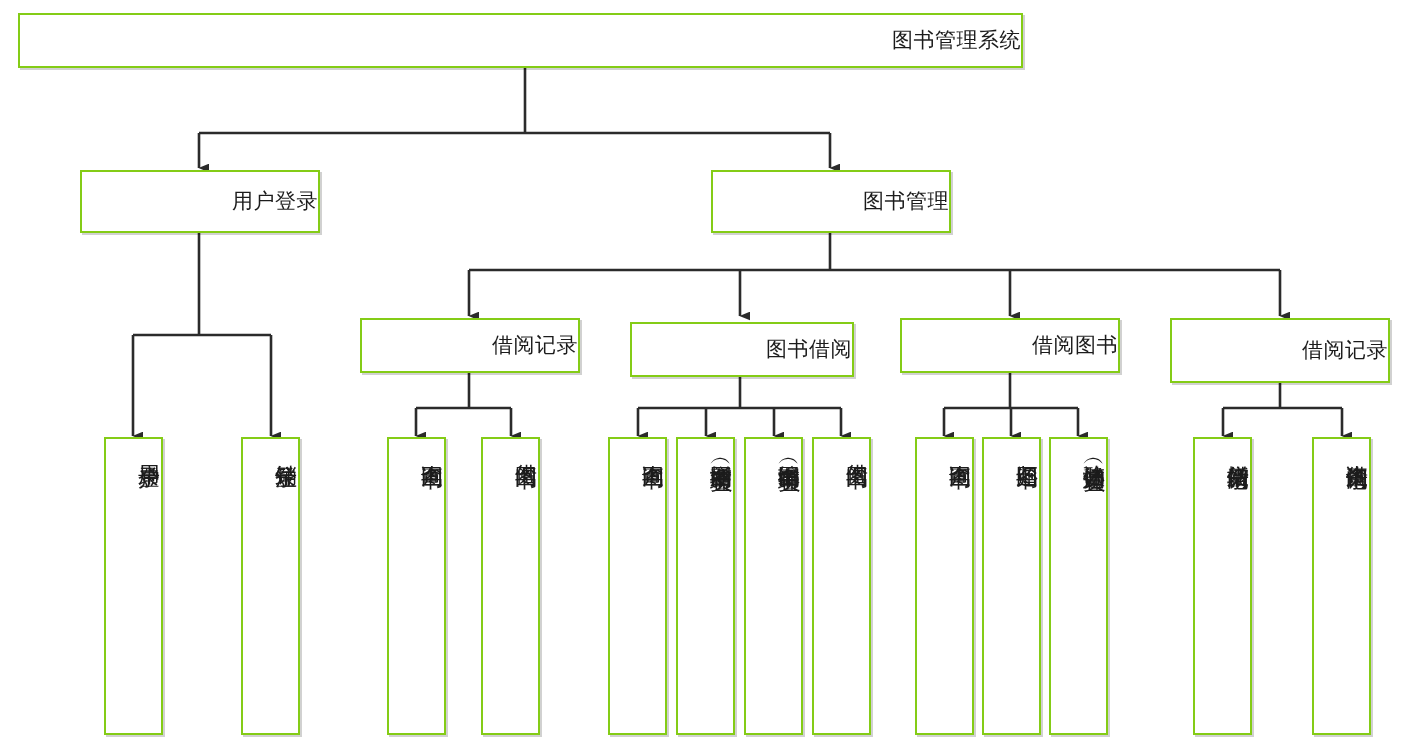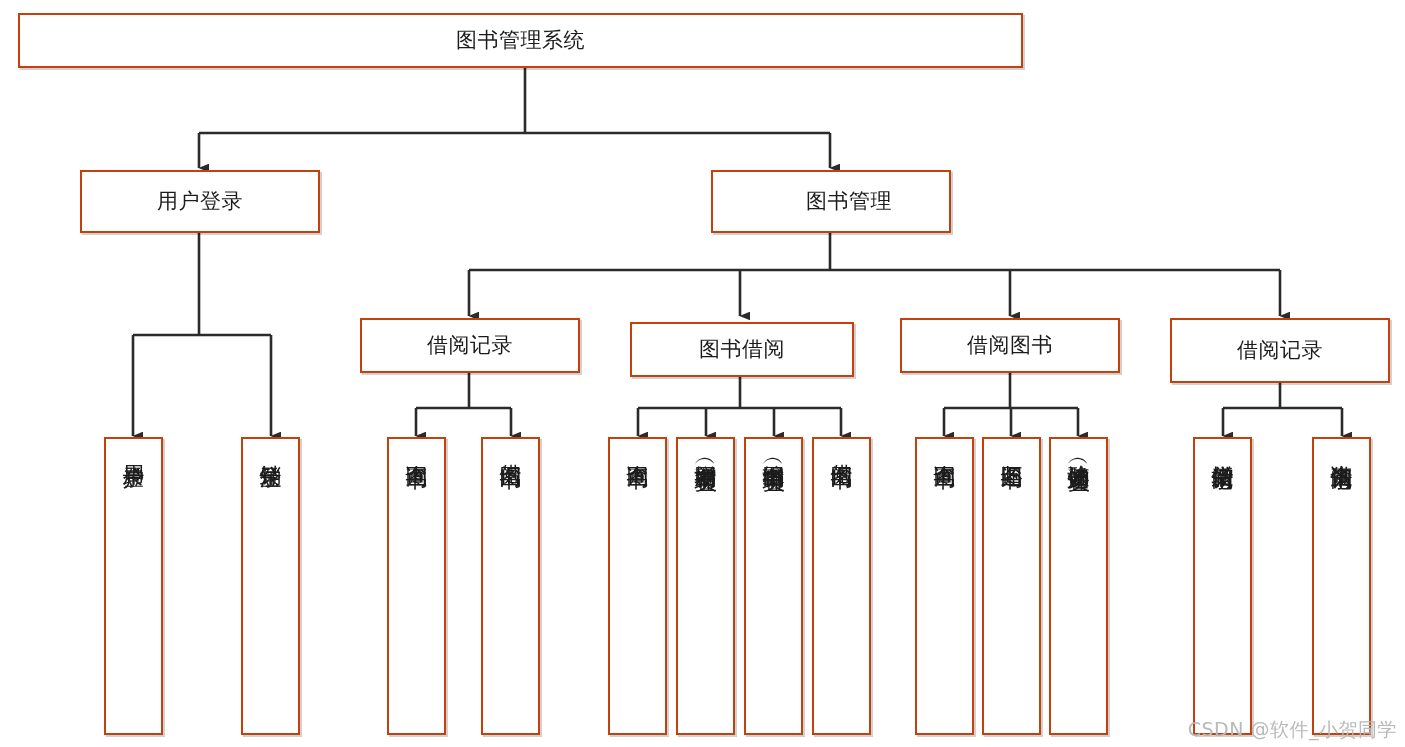--- a/index.html
+++ b/index.html
@@ -24,24 +24,24 @@
     left: 0;
     top: 0;
     width: 1405px;
     height: 747px;
   }
   
   .node-box {
     position: absolute;
     box-sizing: border-box;
     background: #ffffff;
-    border: 2px solid #c2410c;
+    border: 2px solid #84cc16;
     display: flex;
     align-items: center;
-    justify-content: center;
+    justify-content: flex-end;
     box-shadow: 2px 2px 0 rgba(0,0,0,0.18);
   }
   .node-label {
     color: #1c1c1c;
     font-size: 21px;
     line-height: 1.12;
     letter-spacing: 0.5px;
     white-space: nowrap;
     text-align: center;
   }
@@ -190,15 +190,14 @@
     <span class="node-label">确认归还（管理员）</span>
   </div>
 
   <div class="node-box leaf" style="left:1193px; top:437px; width:59px; height:298px;">
     <span class="node-label">新增借阅记录</span>
   </div>
   <div class="node-box leaf" style="left:1312px; top:437px; width:59px; height:298px;">
     <span class="node-label">查询借阅记录</span>
   </div>
 
-  <div class="watermark">CSDN @软件_小贺同学</div>
 
 </div>
 
 </body></html>

